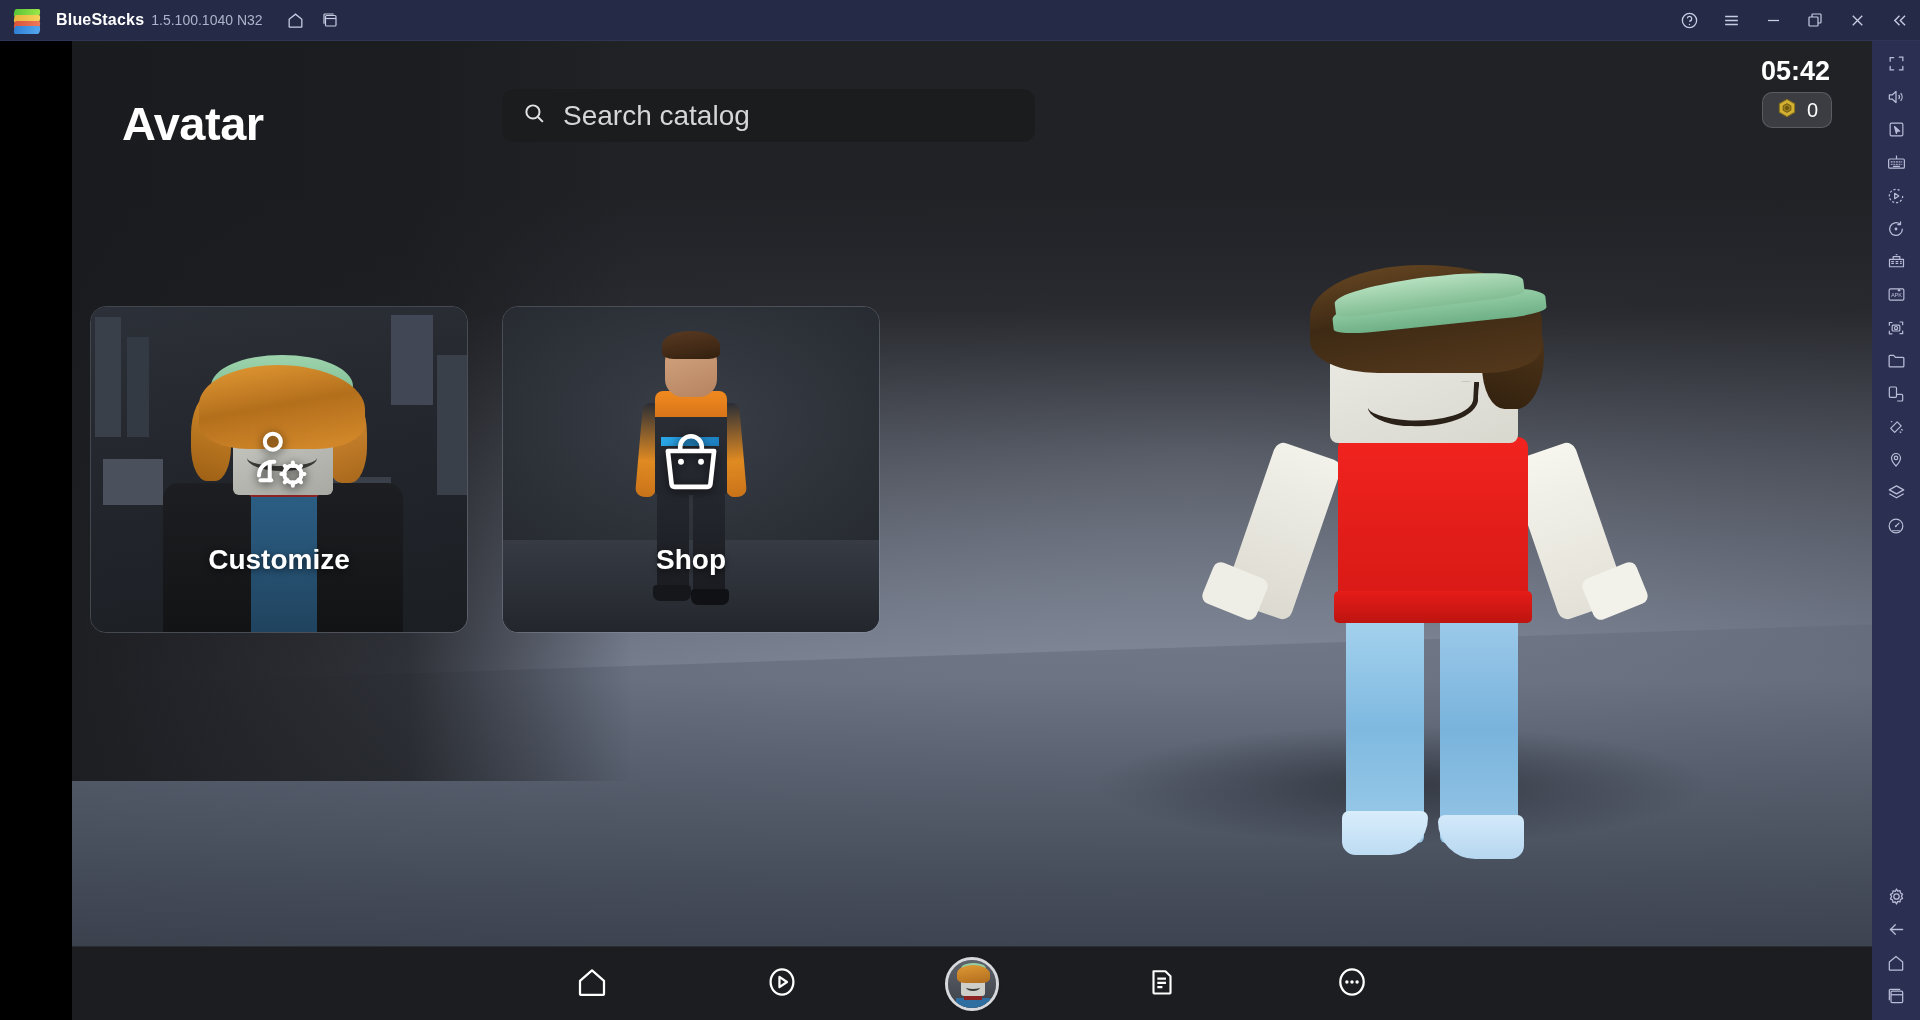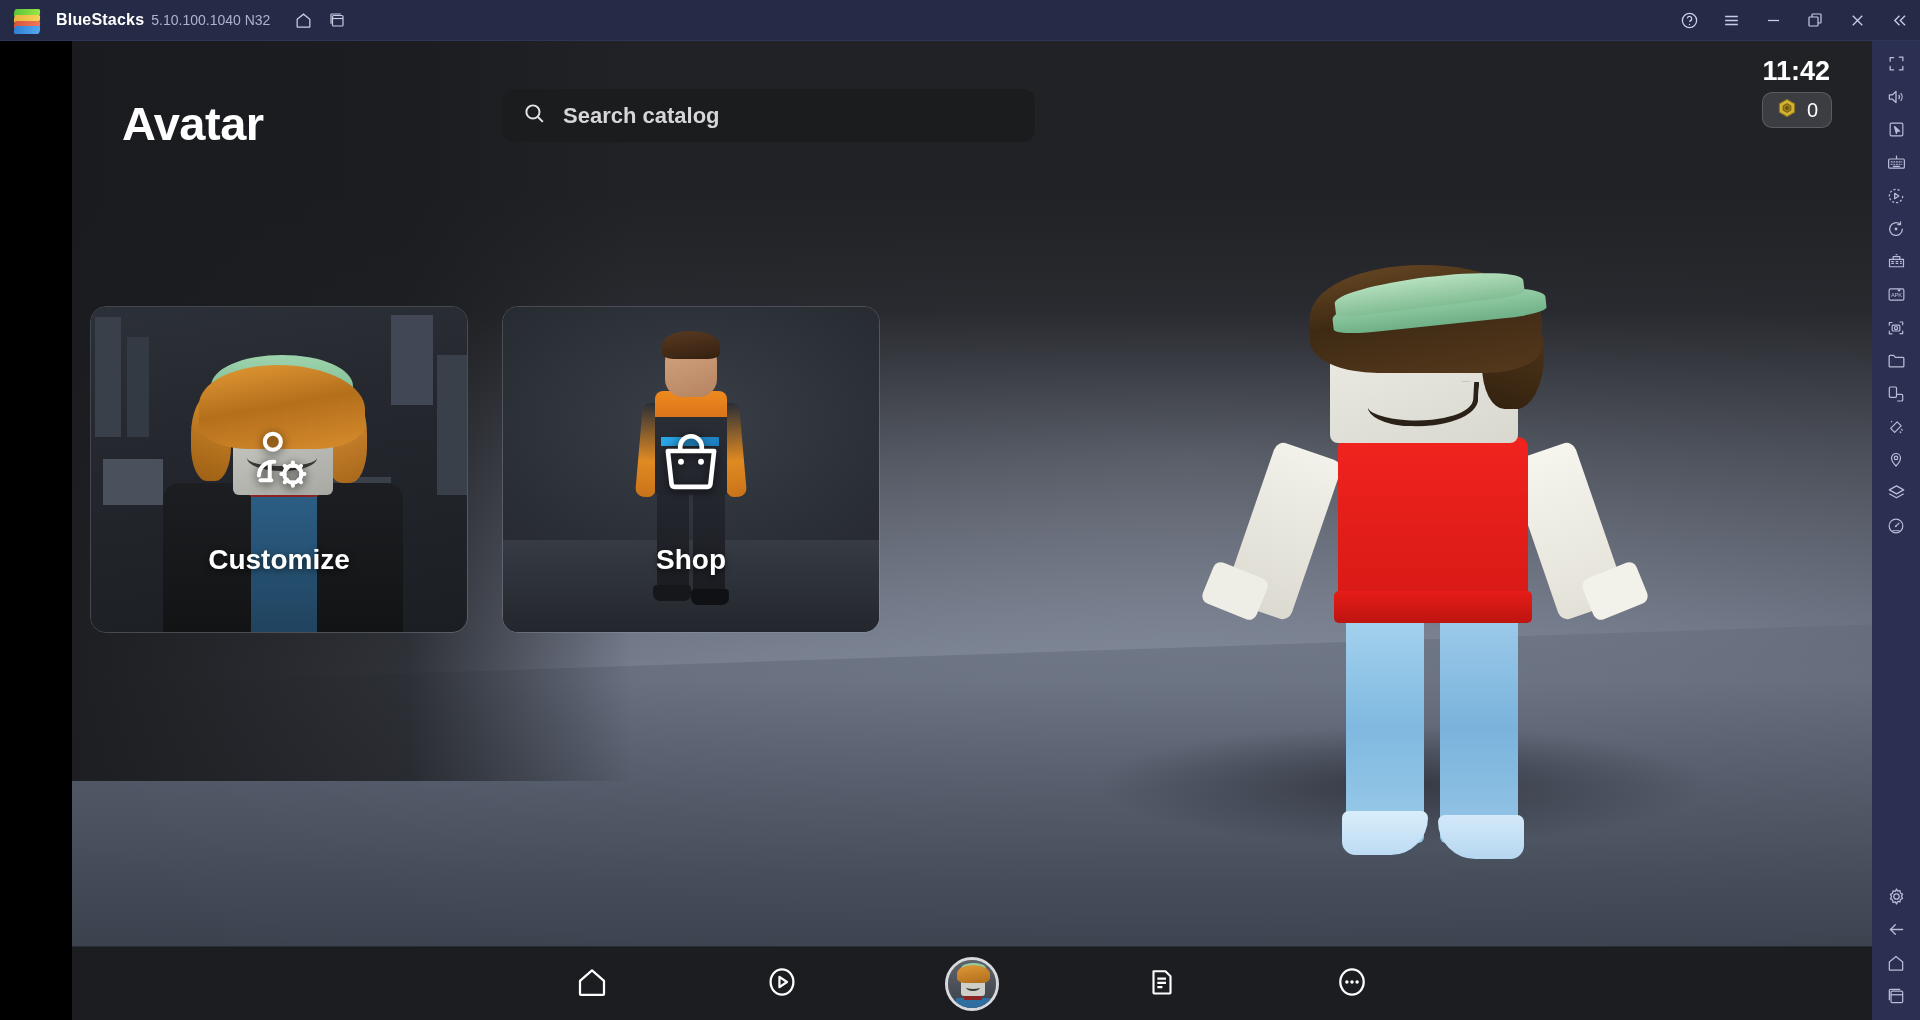--- a/index.html
+++ b/index.html
@@ -88,21 +88,21 @@
   
   .page-title {
     position: absolute; left: 50px; top: 55px;
     color: #ffffff; font-size: 47px; font-weight: bold; letter-spacing: -.5px;
   }
   .searchbar {
     position: absolute; left: 430px; top: 48px; width: 533px; height: 53px;
     background: #1b1c1e; border-radius: 12px;
     display: flex; align-items: center; padding-left: 20px; gap: 16px;
   }
-  .search-ph { color: #d6d6d8; font-size: 22px; font-weight: bold; }
+  .search-ph { color: #d6d6d8; font-size: 28px; }
 
   
   .clock {
     position: absolute; right: 42px; top: 15px;
     color: #ffffff; font-size: 27px; font-weight: bold; text-align: right;
   }
   .robux-pill {
     position: absolute; right: 40px; top: 51px;
     min-width: 68px; height: 36px;
     background: rgba(62,64,68,.92); border: 1px solid rgba(150,152,158,.35);
@@ -216,21 +216,21 @@
 <div id="app">
 
   <div class="titlebar">
     <div class="tb-logo">
       <div class="lay l1"></div>
         <div class="lay l2"></div>
         <div class="lay l3"></div>
         <div class="lay l4"></div>
     </div>
     <div class="tb-title">BlueStacks</div>
-    <div class="tb-version">5.10.100.1040 N32</div>
+    <div class="tb-version">1.5.100.1040 N32</div>
 
     <div class="tb-ico gap">
       <svg width="19" height="19" viewBox="0 0 24 24" fill="none" stroke="currentColor" stroke-width="1.6">
         <path d="M4 10.5 12 4l8 6.5V20a.5.5 0 0 1-.5.5h-15A.5.5 0 0 1 4 20z"></path>
       </svg>
     </div>
     <div class="tb-ico">
       <svg width="18" height="18" viewBox="0 0 24 24" fill="none" stroke="currentColor" stroke-width="1.6">
         <rect x="6" y="6" width="14" height="14" rx="1.5"></rect>
           <path d="M4 17V5a1 1 0 0 1 1-1h12"></path>
@@ -314,21 +314,21 @@
     <div class="searchbar">
       <span>
         <svg width="25" height="25" viewBox="0 0 24 24" fill="none" stroke="#e2e2e4" stroke-width="1.9">
           <circle cx="10.5" cy="10.5" r="6.3"></circle>
             <path d="M15.3 15.3 20 20"></path>
         </svg>
       </span>
       <span class="search-ph">Search catalog</span>
     </div>
 
-    <div class="clock">11:42</div>
+    <div class="clock">05:42</div>
     <div class="robux-pill">
       <span>
         <svg width="22" height="22" viewBox="0 0 24 24">
           <polygon points="12,2.6 20.3,7.3 20.3,16.7 12,21.4 3.7,16.7 3.7,7.3" fill="#d3b233" stroke="#8d7418" stroke-width="1.1"></polygon>
           <polygon points="12,7.2 16.2,9.6 16.2,14.4 12,16.8 7.8,14.4 7.8,9.6" fill="#9a7f1c" stroke="#6d570f" stroke-width="1"></polygon>
           <circle cx="12" cy="12" r="2.1" fill="#6a5410"></circle>
         </svg>
       </span>
       <span class="robux-amt">0</span>
     </div>

